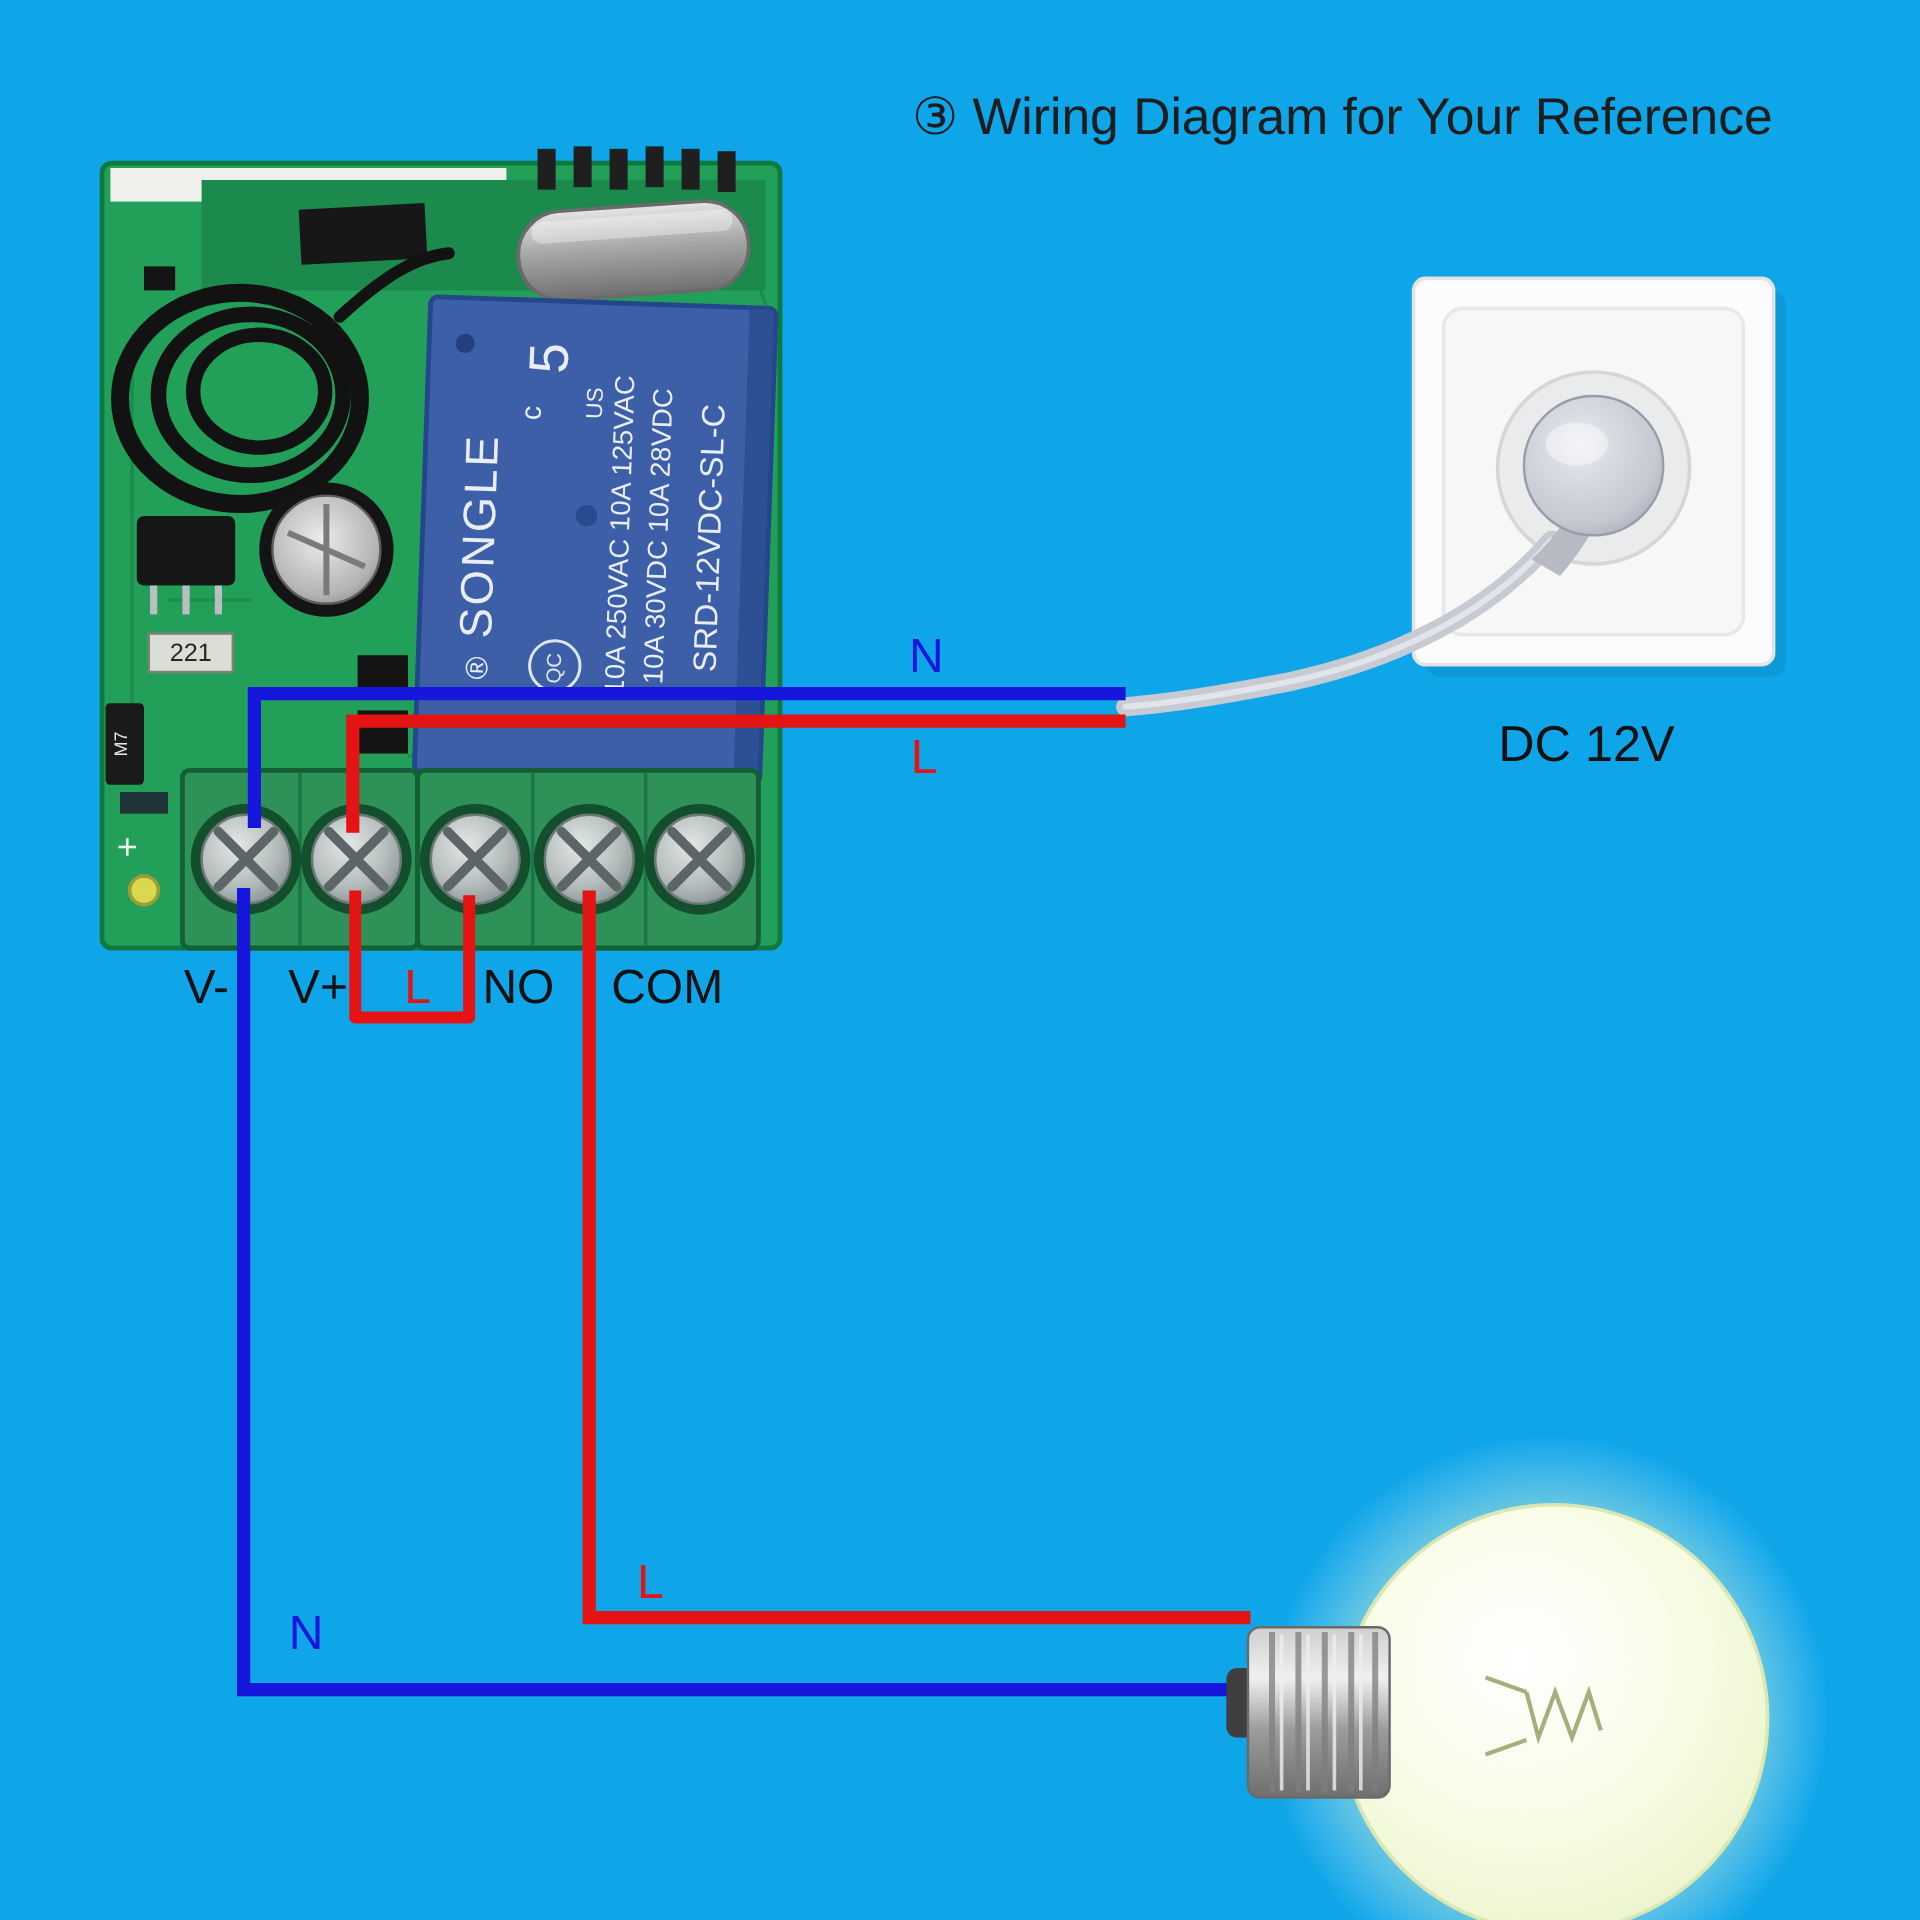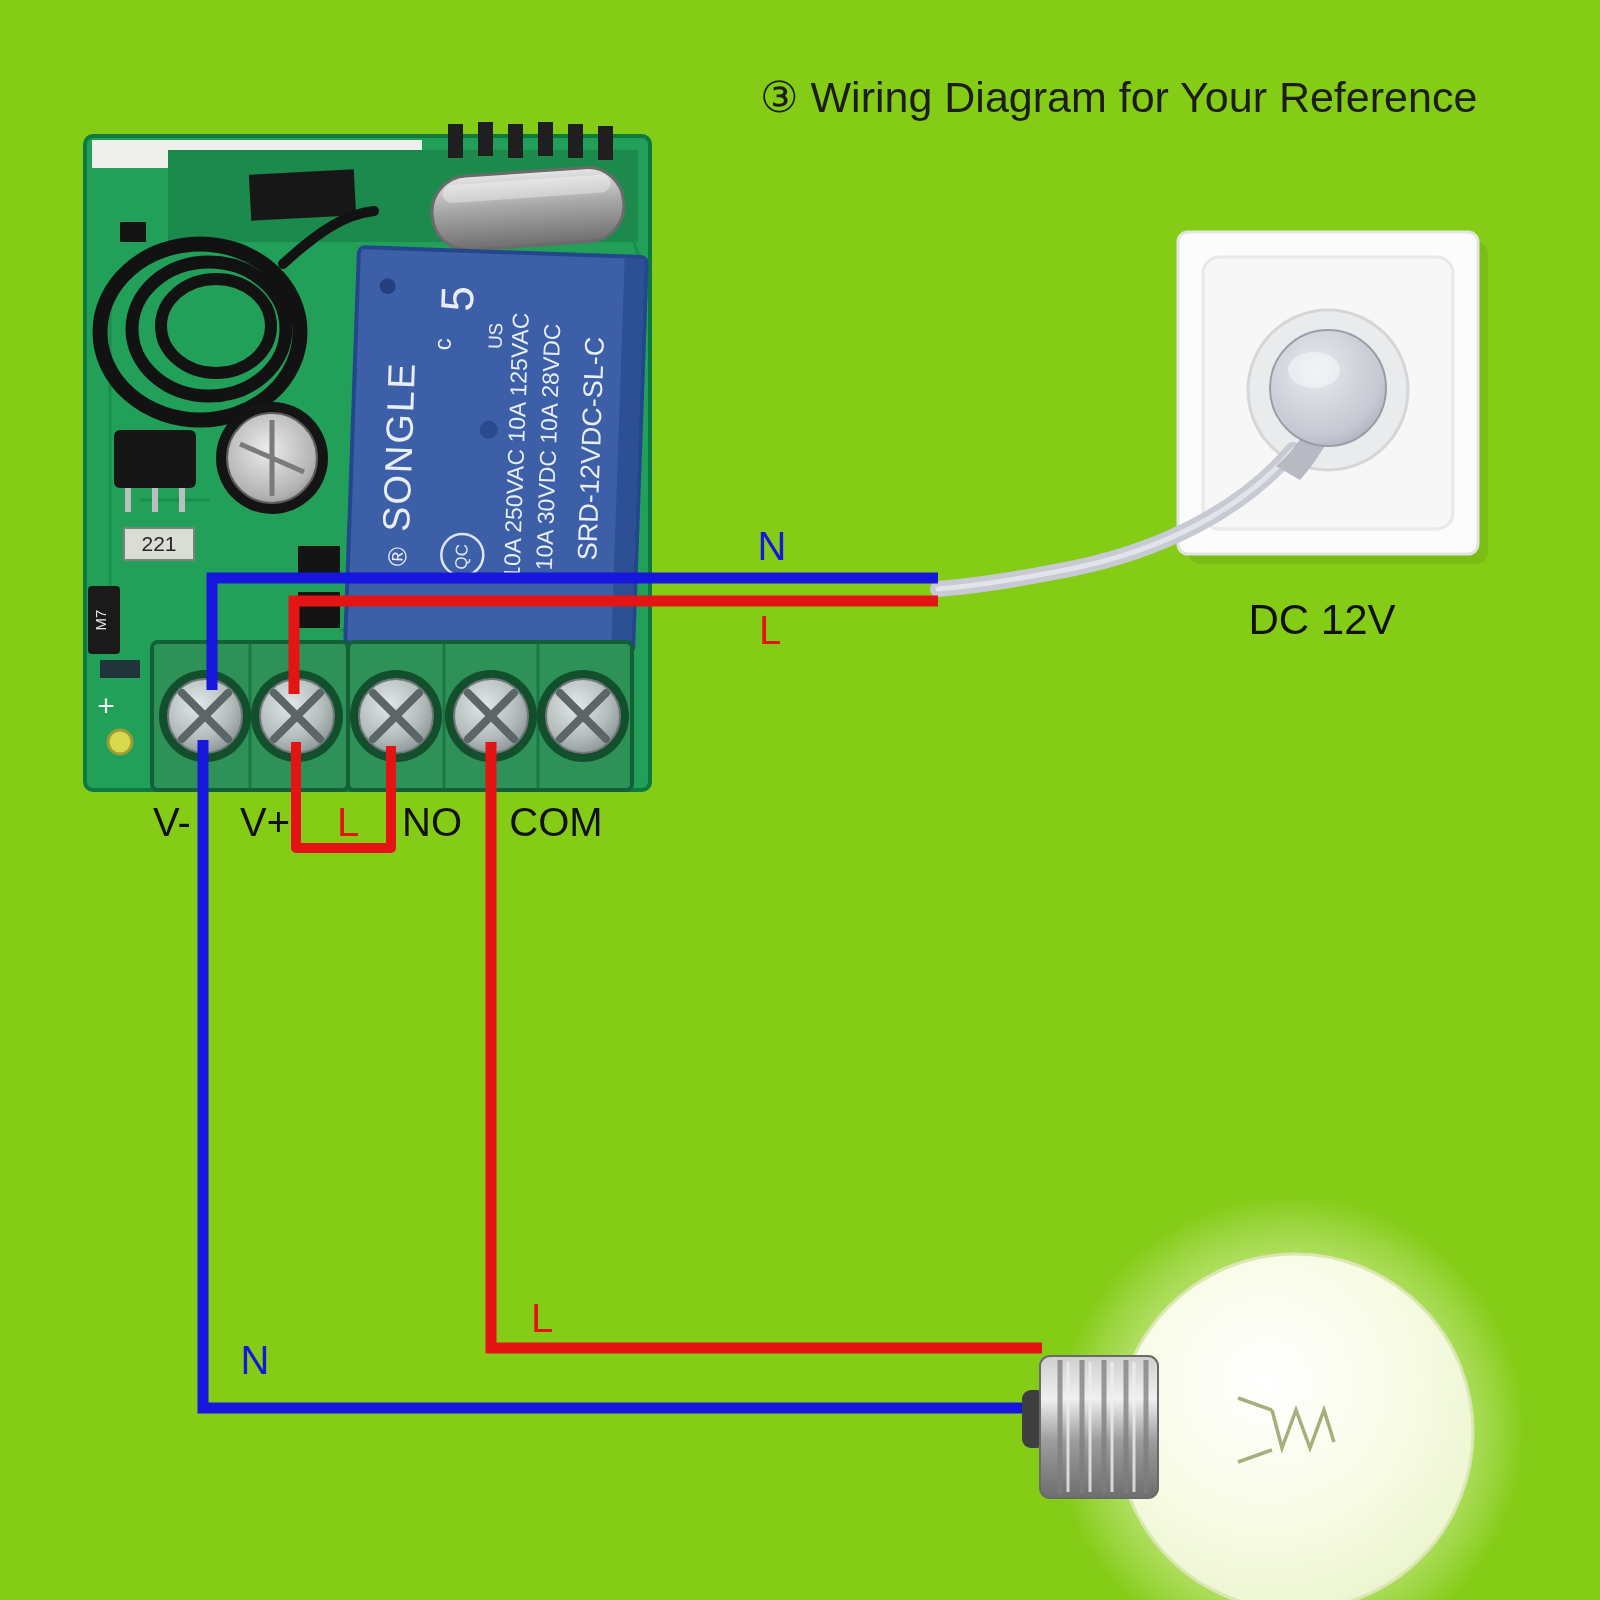--- a/index.html
+++ b/index.html
@@ -1,16 +1,16 @@
 <!DOCTYPE html>
 <html><head>
 <meta charset="utf-8">
 <style>
   html,body{margin:0;padding:0;background:#ffffff;}
-  .stage{position:relative;width:1600px;height:1600px;background:#84cc16;overflow:hidden;
+  .stage{position:relative;width:1600px;height:1600px;background:#0ea5e9;overflow:hidden;
          font-family:"Liberation Sans", sans-serif;}
   svg text{font-family:"Liberation Sans", sans-serif;}
 </style>
 </head>
 <body>
 
 <div class="stage">
 <svg width="1600" height="1600" viewBox="0 0 1600 1600">
   <defs>
     <radialGradient id="metalGrad" cx="40%" cy="35%" r="75%">

